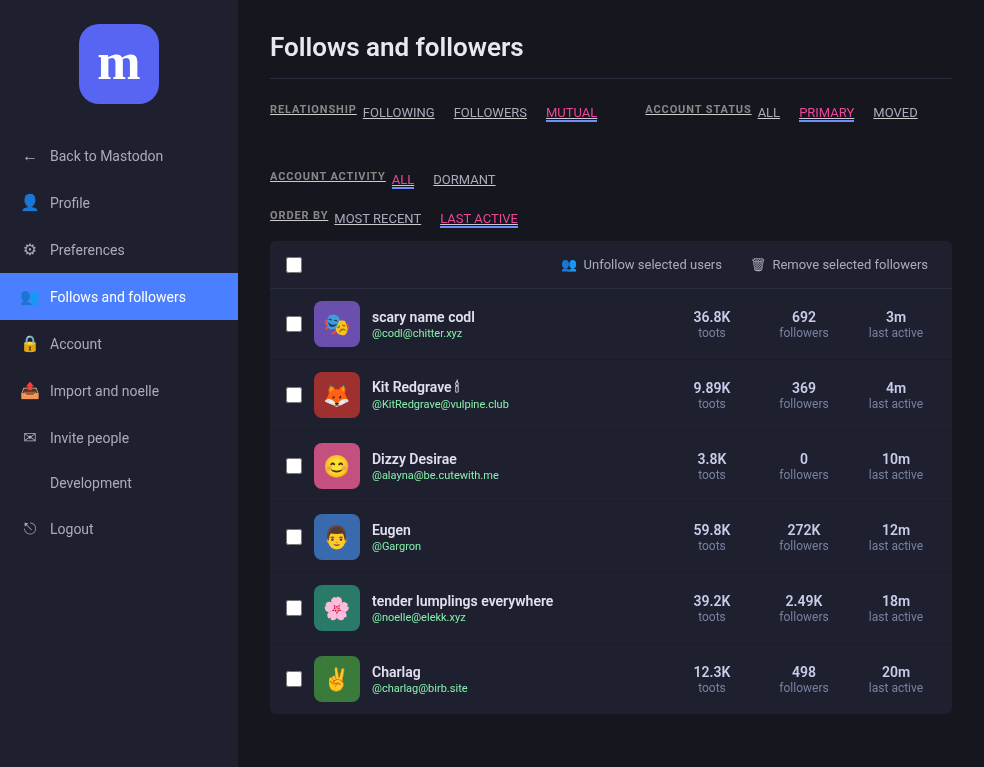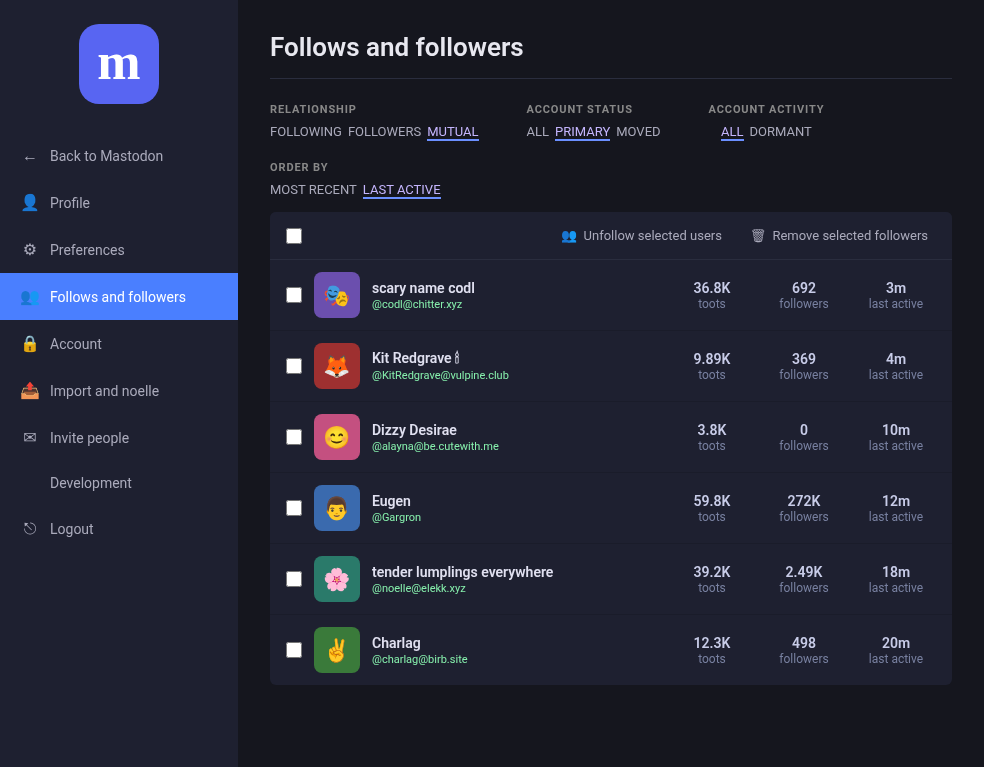--- a/index.html
+++ b/index.html
@@ -99,48 +99,49 @@
     
     .filters-section {
       display: flex;
       gap: 48px;
       margin-bottom: 20px;
       flex-wrap: wrap;
     }
 
     .filter-group {
       display: flex;
-      flex-direction: column;
+      flex-direction: row;
       gap: 6px;
+      text-decoration: underline;
     }
 
     .filter-label {
       font-size: 11px;
       font-weight: 700;
       color: #888;
       letter-spacing: 0.08em;
       text-transform: uppercase;
     }
 
     .filter-options {
       display: flex;
-      gap: 6px;
+      gap: 19px;
       align-items: center;
       justify-content: center;
     }
 
     .filter-option {
       font-size: 13px;
       color: #aab;
       cursor: pointer;
       padding: 2px 0;
     }
 
     .filter-option.active {
-      color: #c4b5fd;
+      color: #ec4899;
       border-bottom: 2px solid #6b8fff;
       padding-bottom: 0px;
     }
 
     
     .table-container {
       background: #1e2030;
       border-radius: 6px;
       overflow: hidden;
       margin-top: 12px;

